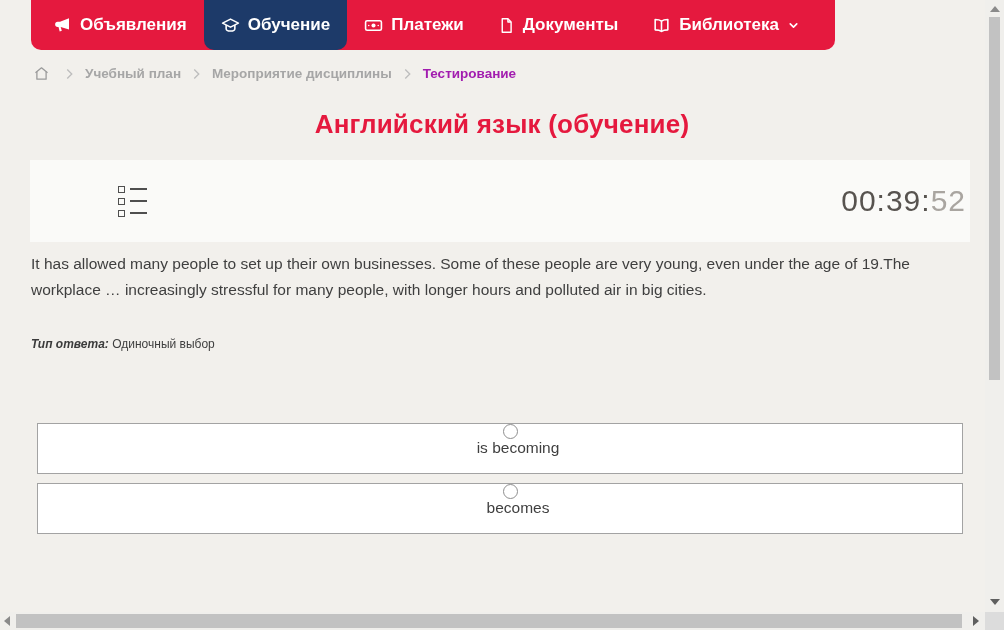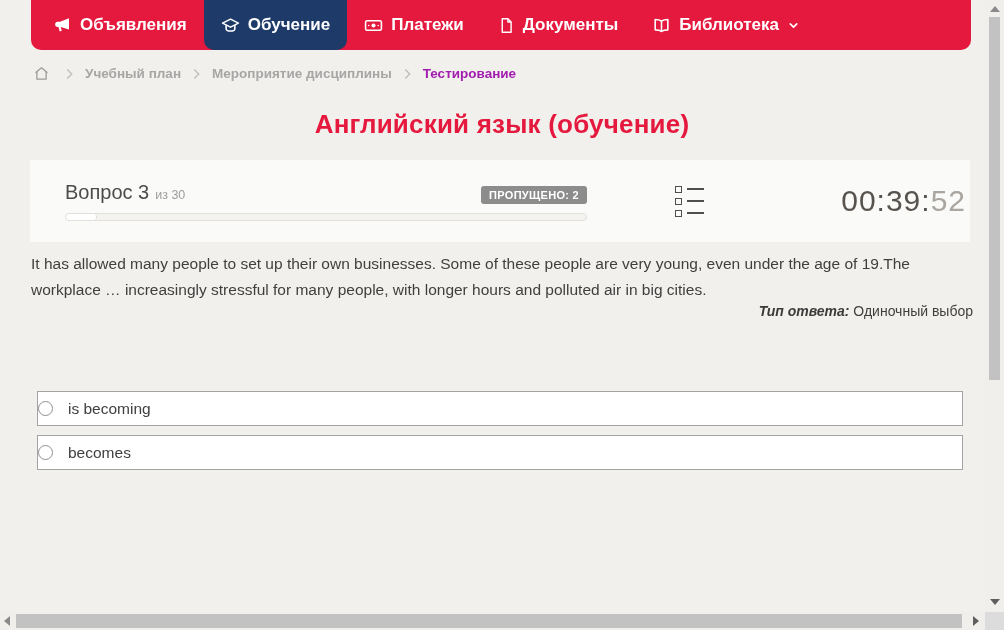--- a/index.html
+++ b/index.html
@@ -7,21 +7,21 @@
   body {
     position:relative;
     background:#f2f0ec;
     font-family:"Liberation Sans", sans-serif;
     overflow:hidden;
   }
 
   
   .navbar {
     position:absolute; left:31px; top:0;
-    width:940px; height:50px;
+    width:804px; height:50px;
     background:#e5193e;
     border-radius:0 0 10px 10px;
     display:flex; align-items:stretch;
     padding-left:6px;
   }
   .nav-item {
     display:flex; align-items:center; gap:8px;
     padding:0 17px;
     color:#ffffff; font-size:17px; font-weight:bold;
     cursor:pointer; white-space:nowrap;
@@ -99,31 +99,32 @@
   .qlabel {
     margin-top:46px;
     font-size:15.5px; font-weight:bold; font-style:italic;
     color:#3b3b3b;
   }
   .qtext {
     margin-top:9px; width:928px;
     font-size:15.5px; line-height:26px;
     color:#3f3f3f;
   }
-  .atype { font-size:14px; color:#3f3f3f;text-align:right; }
+  .atype { margin-top:34px; font-size:12px; color:#3f3f3f; }
   .atype .alabel { font-weight:bold; font-style:italic; color:#3b3b3b; }
 
   
   .options { margin:72px 41px 0 37px; }
   .option {
-    height:35px; background:#ffffff;
+    height:51px; background:#ffffff;
     border:1px solid #a3a3a3;
     display:flex; align-items:center;
-    margin-bottom:9px;
+    padding-left:21px; margin-bottom:9px;
     cursor:pointer;
+    flex-direction:column;
   }
   .radio {
     width:15px; height:15px; border-radius:50%;
     border:1px solid #8f8f8f; background:#ffffff;
     flex:0 0 auto;
   }
   .option-label { margin-left:15px; font-size:15.5px; color:#3f3f3f; }
 
   
   .vscroll {
@@ -230,30 +231,20 @@
     <svg width="9" height="12" viewBox="0 0 10 16" fill="none" stroke="#bdbdbd" stroke-width="1.8">
         <path d="m2 2 6 6-6 6"></path>
       </svg>
   </span>
   <span class="crumb crumb-current">Тестирование</span>
 </div>
 
 <h1 class="page-title">Английский язык (обучение)</h1>
 
 <div class="qcard">
-  <div class="qleft">
-    <div class="qtitle-row">
-      <span class="q-num">Вопрос 3</span>
-      <span class="q-of">из 30</span>
-      <span class="badge">ПРОПУЩЕНО: 2</span>
-    </div>
-    <div class="progress">
-      <div class="progress-fill" style="width: 6%;"></div>
-    </div>
-  </div>
   <div class="qlist-btn list-glyph">
     <div class="lrow">
         <span class="sq"></span>
         <span class="ln"></span>
       </div>
     <div class="lrow">
         <span class="sq"></span>
         <span class="ln"></span>
       </div>
     <div class="lrow">

